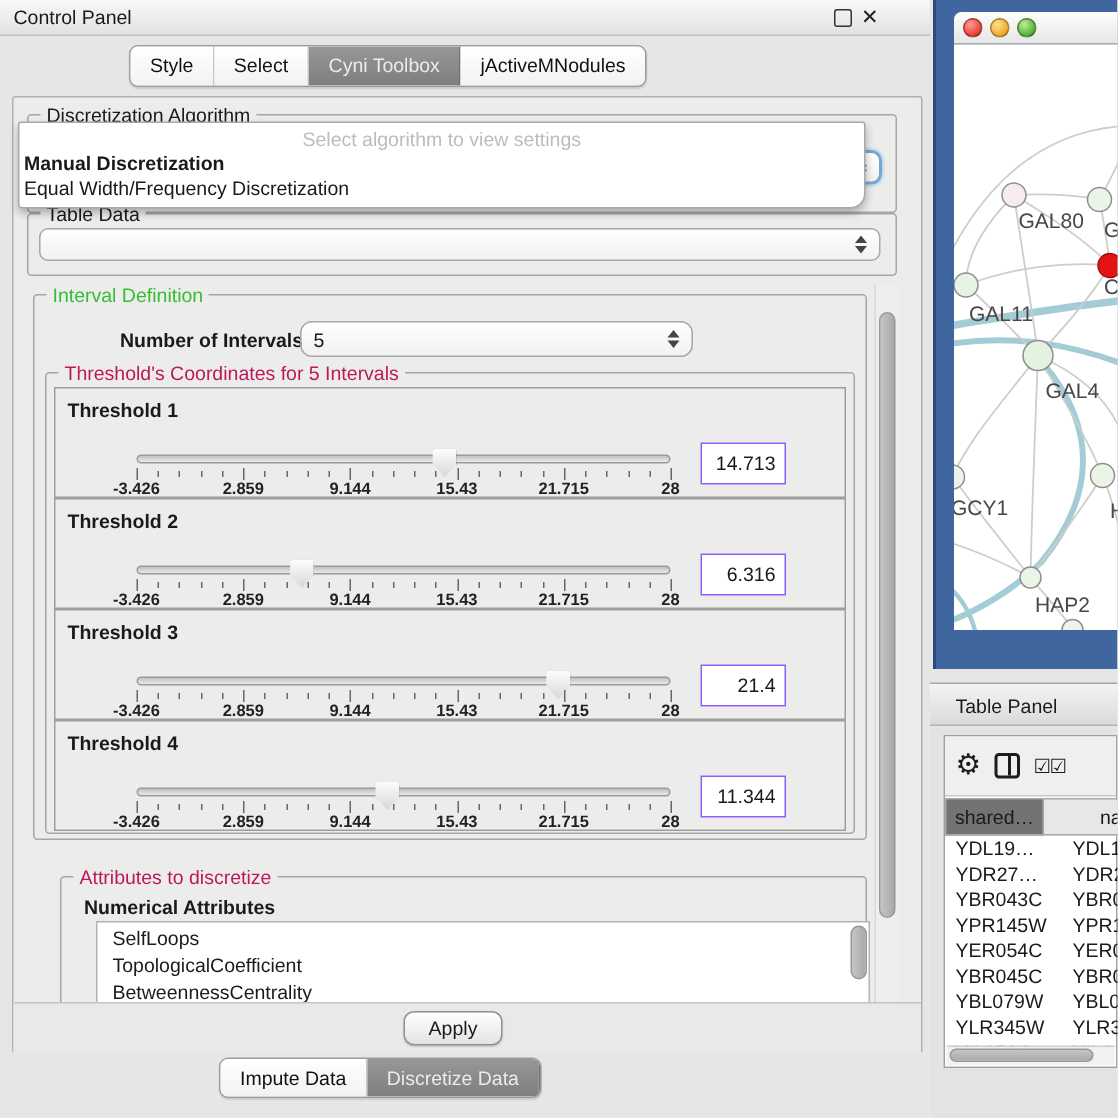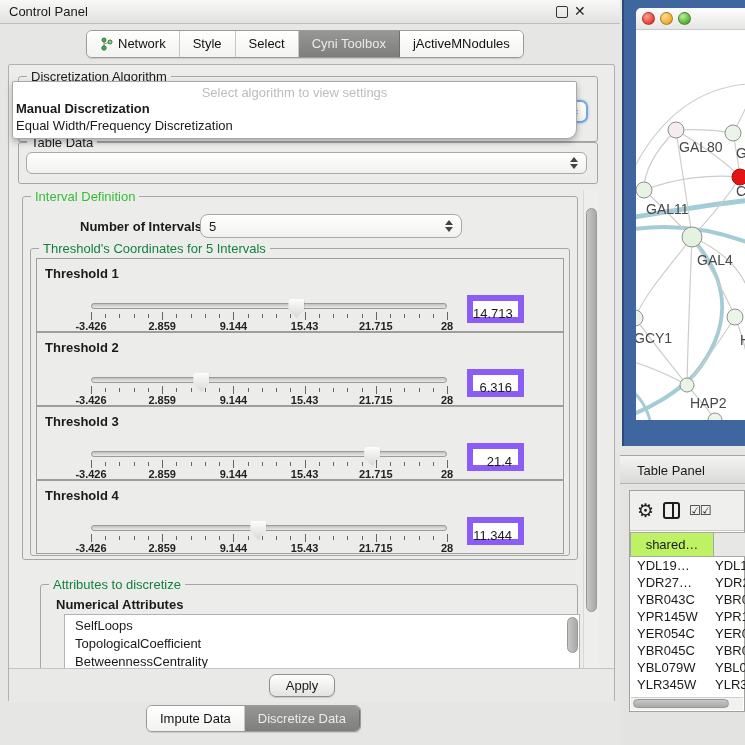--- a/index.html
+++ b/index.html
@@ -63,21 +63,21 @@
   .slider-thumb{position:absolute;top:40px;width:16px;height:19px;
     background:linear-gradient(#fdfdfd,#d8d8d6);
     clip-path:polygon(8% 0,92% 0,100% 12%,100% 55%,50% 100%,0 55%,0 12%);
     filter:drop-shadow(0 0 1px #777);}
   .tickrow{position:absolute;left:54px;top:53px;width:356px;height:9px;}
   .tick{position:absolute;top:2px;width:1px;height:4px;background:#666;}
   .tick.major{top:0;height:8px;}
   .ticklabels{position:absolute;left:54px;top:61px;width:356px;height:12px;}
   .ticklabel{position:absolute;transform:translateX(-50%);font-size:11px;font-weight:bold;color:#222;white-space:nowrap;}
   .value-box{position:absolute;left:430px;top:36px;width:57px;height:28px;background:#fff;
-    border:6px solid #8b5cf6;box-sizing:border-box;text-align:right;line-height:26px;padding-right:6px;font-size:13px;}
+    border:1px solid #8b5cf6;box-sizing:border-box;text-align:right;line-height:26px;padding-right:6px;font-size:13px;}
 
   
   .attr-list{background:#fff;border:1px solid #b3b3b1;box-sizing:border-box;overflow:hidden;}
   .attr-item{line-height:18px;padding-left:10px;white-space:nowrap;}
 
   
   .bottombar{left:9px;top:668px;width:605px;height:33px;background:#e9e9e7;border-top:1px solid #c4c4c2;z-index:30;}
   .btn{background:linear-gradient(#ffffff,#e3e3e1);border:1px solid #8f8f8d;border-radius:7px;
     text-align:center;box-sizing:border-box;box-shadow:0 1px 1px rgba(0,0,0,.15);}
 
@@ -98,53 +98,44 @@
   .tp-body{left:620px;top:485px;width:125px;height:260px;background:#e3e3e1;}
   .tp-inner{position:absolute;left:9px;top:5px;width:116px;height:222px;background:#fff;border:1px solid #a0a09e;box-sizing:border-box;}
   .tp-toolbar{position:absolute;left:0;top:0;width:100%;height:40px;background:#efefed;border-bottom:1px solid #c9c9c7;
     display:flex;align-items:center;gap:9px;padding-left:7px;box-sizing:border-box;}
   .gear{font-size:19px;line-height:19px;color:#1c1c1c;}
   .split-icon{width:17px;height:17px;border:2px solid #1c1c1c;border-radius:3px;position:relative;box-sizing:border-box;}
   .split-icon:before{content:"";position:absolute;left:50%;top:0;width:2px;height:100%;background:#1c1c1c;}
   .checks{font-size:13px;letter-spacing:-1px;color:#1c1c1c;white-space:nowrap;}
   .tp-header{position:absolute;left:0;top:41px;width:200px;height:25px;display:flex;}
   .tp-hcell{box-sizing:border-box;border:1px solid #a8a8a6;border-left:none;line-height:23px;text-align:center;overflow:hidden;}
-  .tp-hcell.c1{width:84px;background:#bef264;border-left:1px solid #a8a8a6;}
+  .tp-hcell.c1{width:66px;background:#737373;border-left:1px solid #a8a8a6;}
   .tp-hcell.c2{width:90px;background:#e7e7e5;}
   .tp-rows{position:absolute;left:0;top:66px;width:200px;}
   .tp-row{display:flex;height:17px;line-height:17px;}
   .tp-cell{overflow:hidden;white-space:nowrap;}
   .tp-cell.c1{width:79px;padding-left:7px;box-sizing:border-box;}
   .tp-cell.c2{width:90px;padding-left:6px;box-sizing:border-box;}
   .tp-hscroll{position:absolute;left:1px;bottom:1px;width:112px;height:12px;background:#f1f1ef;border-top:1px solid #cfcfcd;}
 
   .bold{font-weight:bold;}
   .green-title{color:#35bd35;}
-  .blue-title{color:#15803d;}
+  .blue-title{color:#be185d;}
   svg text{font-family:"Liberation Sans","DejaVu Sans",sans-serif;}
 </style>
 </head>
 <body>
 
 <div class="abs cp-titlebar">
   <span>Control Panel</span>
 </div>
 <div class="abs float-icon"></div>
 <div class="abs close-icon">✕</div>
 
 <div class="abs segstrip" style="left:86px;top:30px;">
-  <div class="segtab">
-    <svg width="13" height="14" viewBox="0 0 13 14">
-      <path d="M4 3 L4 11 M4 7 L10 5" stroke="#9a9a98" stroke-width="1.2" fill="none"></path>
-      <circle cx="4" cy="3" r="2" fill="#57a557" stroke="#2f7a2f"></circle>
-      <circle cx="4" cy="11" r="2.2" fill="#57a557" stroke="#2f7a2f"></circle>
-      <circle cx="10" cy="5" r="2" fill="#8fcf8f" stroke="#2f7a2f"></circle>
-    </svg>
-    <span>Network</span>
-  </div>
   <div class="segtab">
       <span>Style</span>
     </div>
   <div class="segtab">
       <span>Select</span>
     </div>
   <div class="segtab selected">
       <span>Cyni Toolbox</span>
     </div>
   <div class="segtab">

